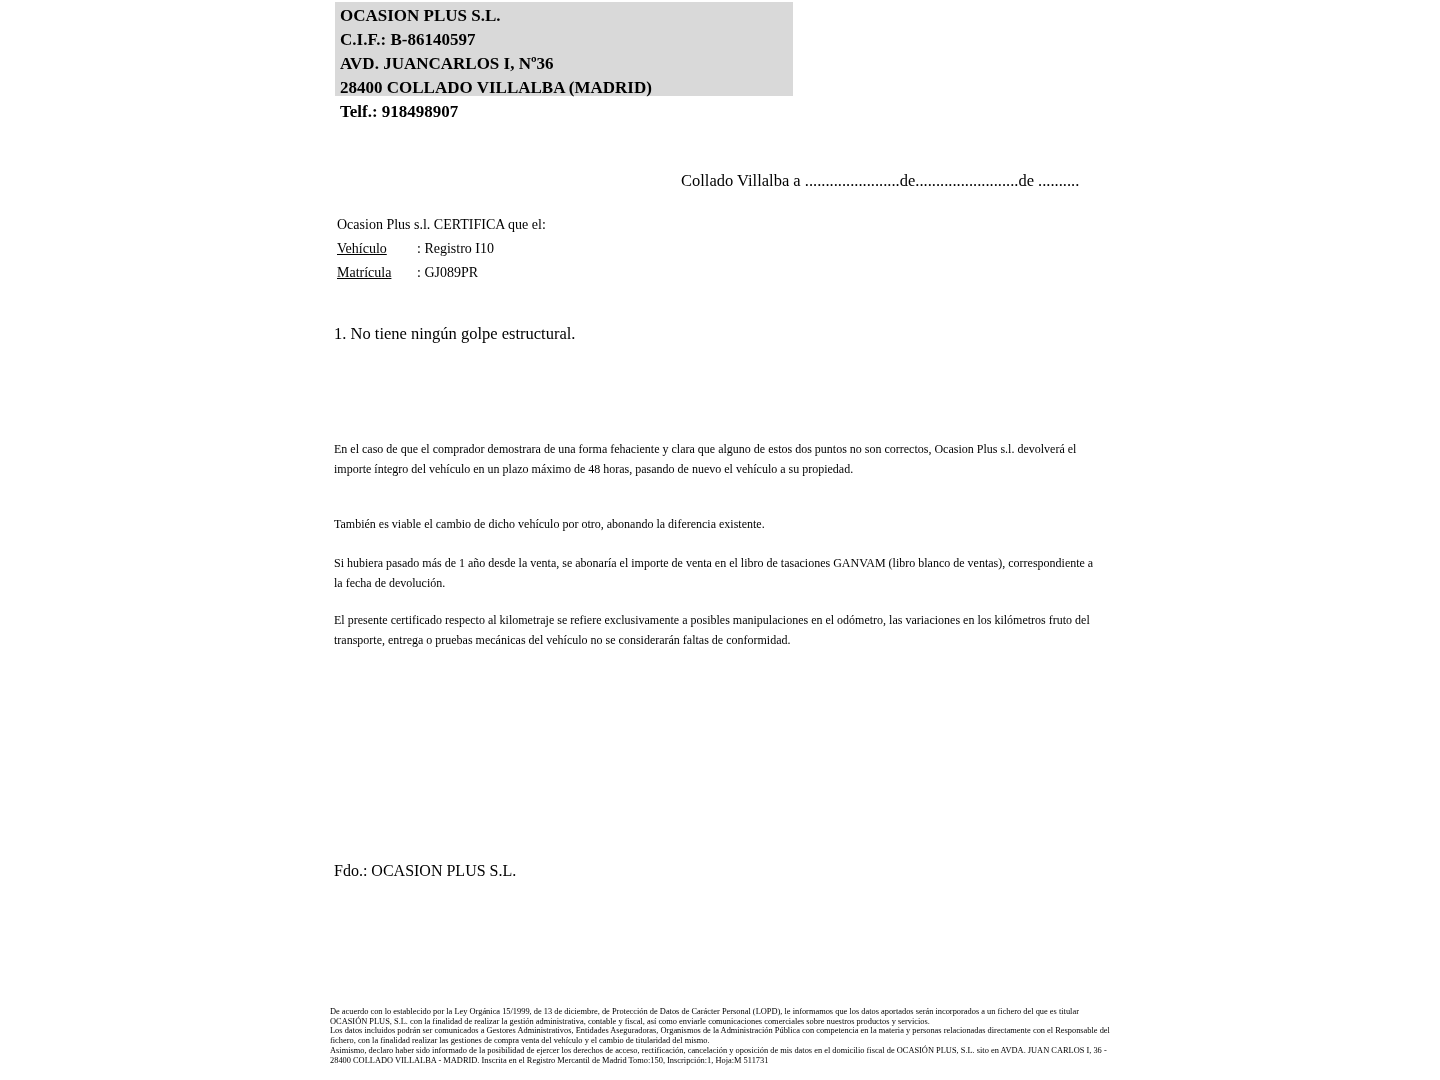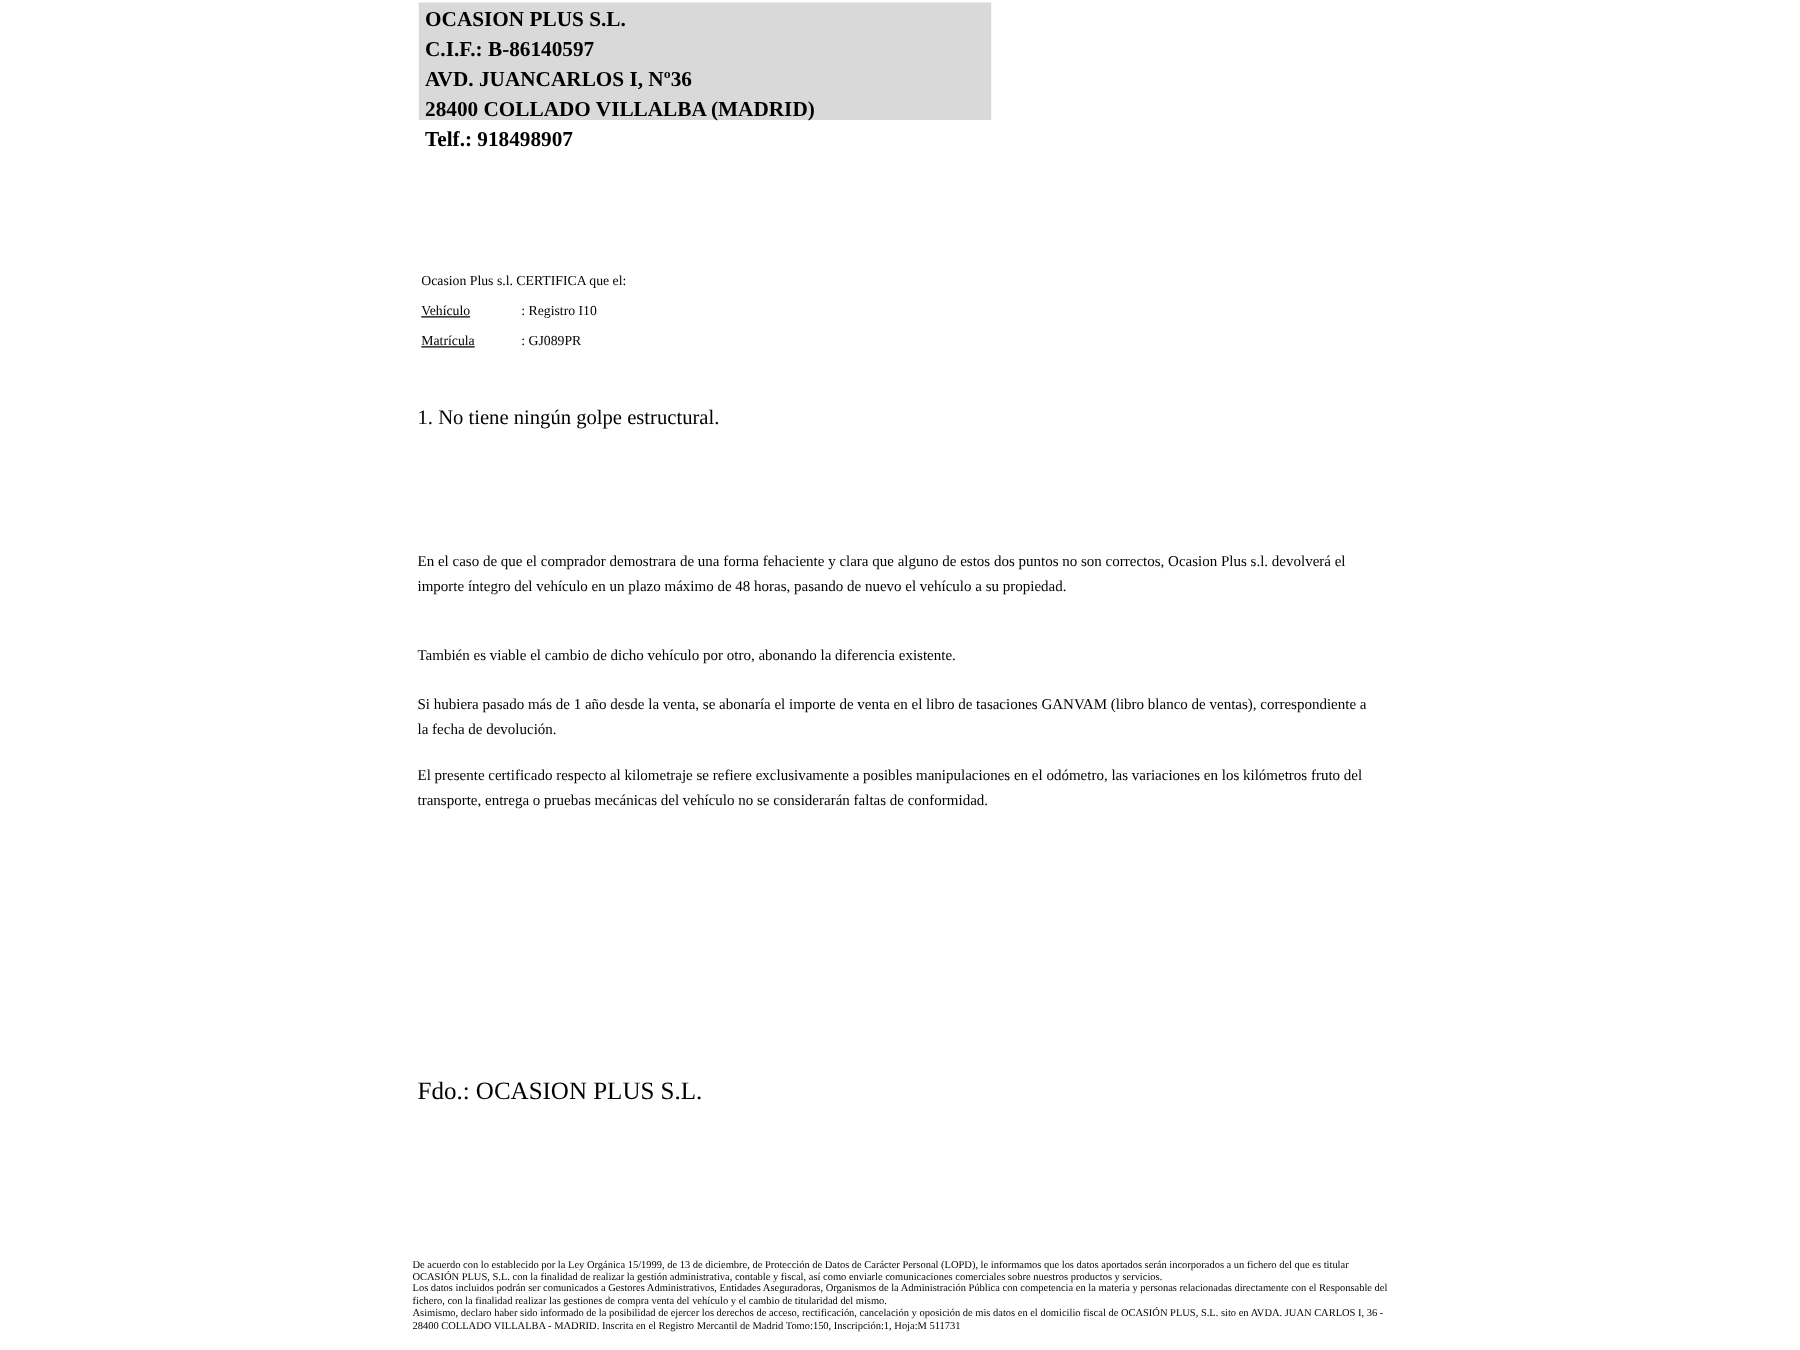--- a/index.html
+++ b/index.html
@@ -33,21 +33,21 @@
     left: 681px;
     top: 171px;
     font-size: 16.5px;
     white-space: nowrap;
   }
 
   .cert-block {
     position: absolute;
     left: 337px;
     top: 213px;
-    font-size: 11px;
+    font-size: 14px;
     line-height: 24px;
     white-space: nowrap;
   }
   .cert-label {
     display: inline-block;
     width: 80px;
     text-decoration: underline;
   }
 
   .clause {
@@ -69,21 +69,21 @@
   }
   .para-1 { top: 440px; }
   .para-2 { top: 515px; white-space: nowrap; width: auto; }
   .para-3 { top: 554px; }
   .para-4 { top: 611px; }
 
   .signature {
     position: absolute;
     left: 334px;
     top: 862px;
-    font-size: 20px;
+    font-size: 16px;
     white-space: nowrap;
   }
 
   .fineprint {
     position: absolute;
     left: 330px;
     top: 971px;
     width: 785px;
     font-size: 8.4px;
     line-height: 9.7px;
@@ -97,20 +97,21 @@
 <div class="page">
 
   <div class="header-box">
     <div>OCASION PLUS S.L.</div>
     <div>C.I.F.: B-86140597</div>
     <div>AVD. JUANCARLOS I, Nº36</div>
     <div>28400 COLLADO VILLALBA (MADRID)</div>
     <div>Telf.: 918498907</div>
   </div>
 
+  <div class="date-line">Collado Villalba a .......................de.........................de ..........</div>
 
   <div class="cert-block">
     <div>Ocasion Plus s.l. CERTIFICA que el:</div>
     <div>
       <span class="cert-label">Vehículo</span><span>: Registro I10</span>
     </div>
     <div>
       <span class="cert-label">Matrícula</span><span>: GJ089PR</span>
     </div>
   </div>

